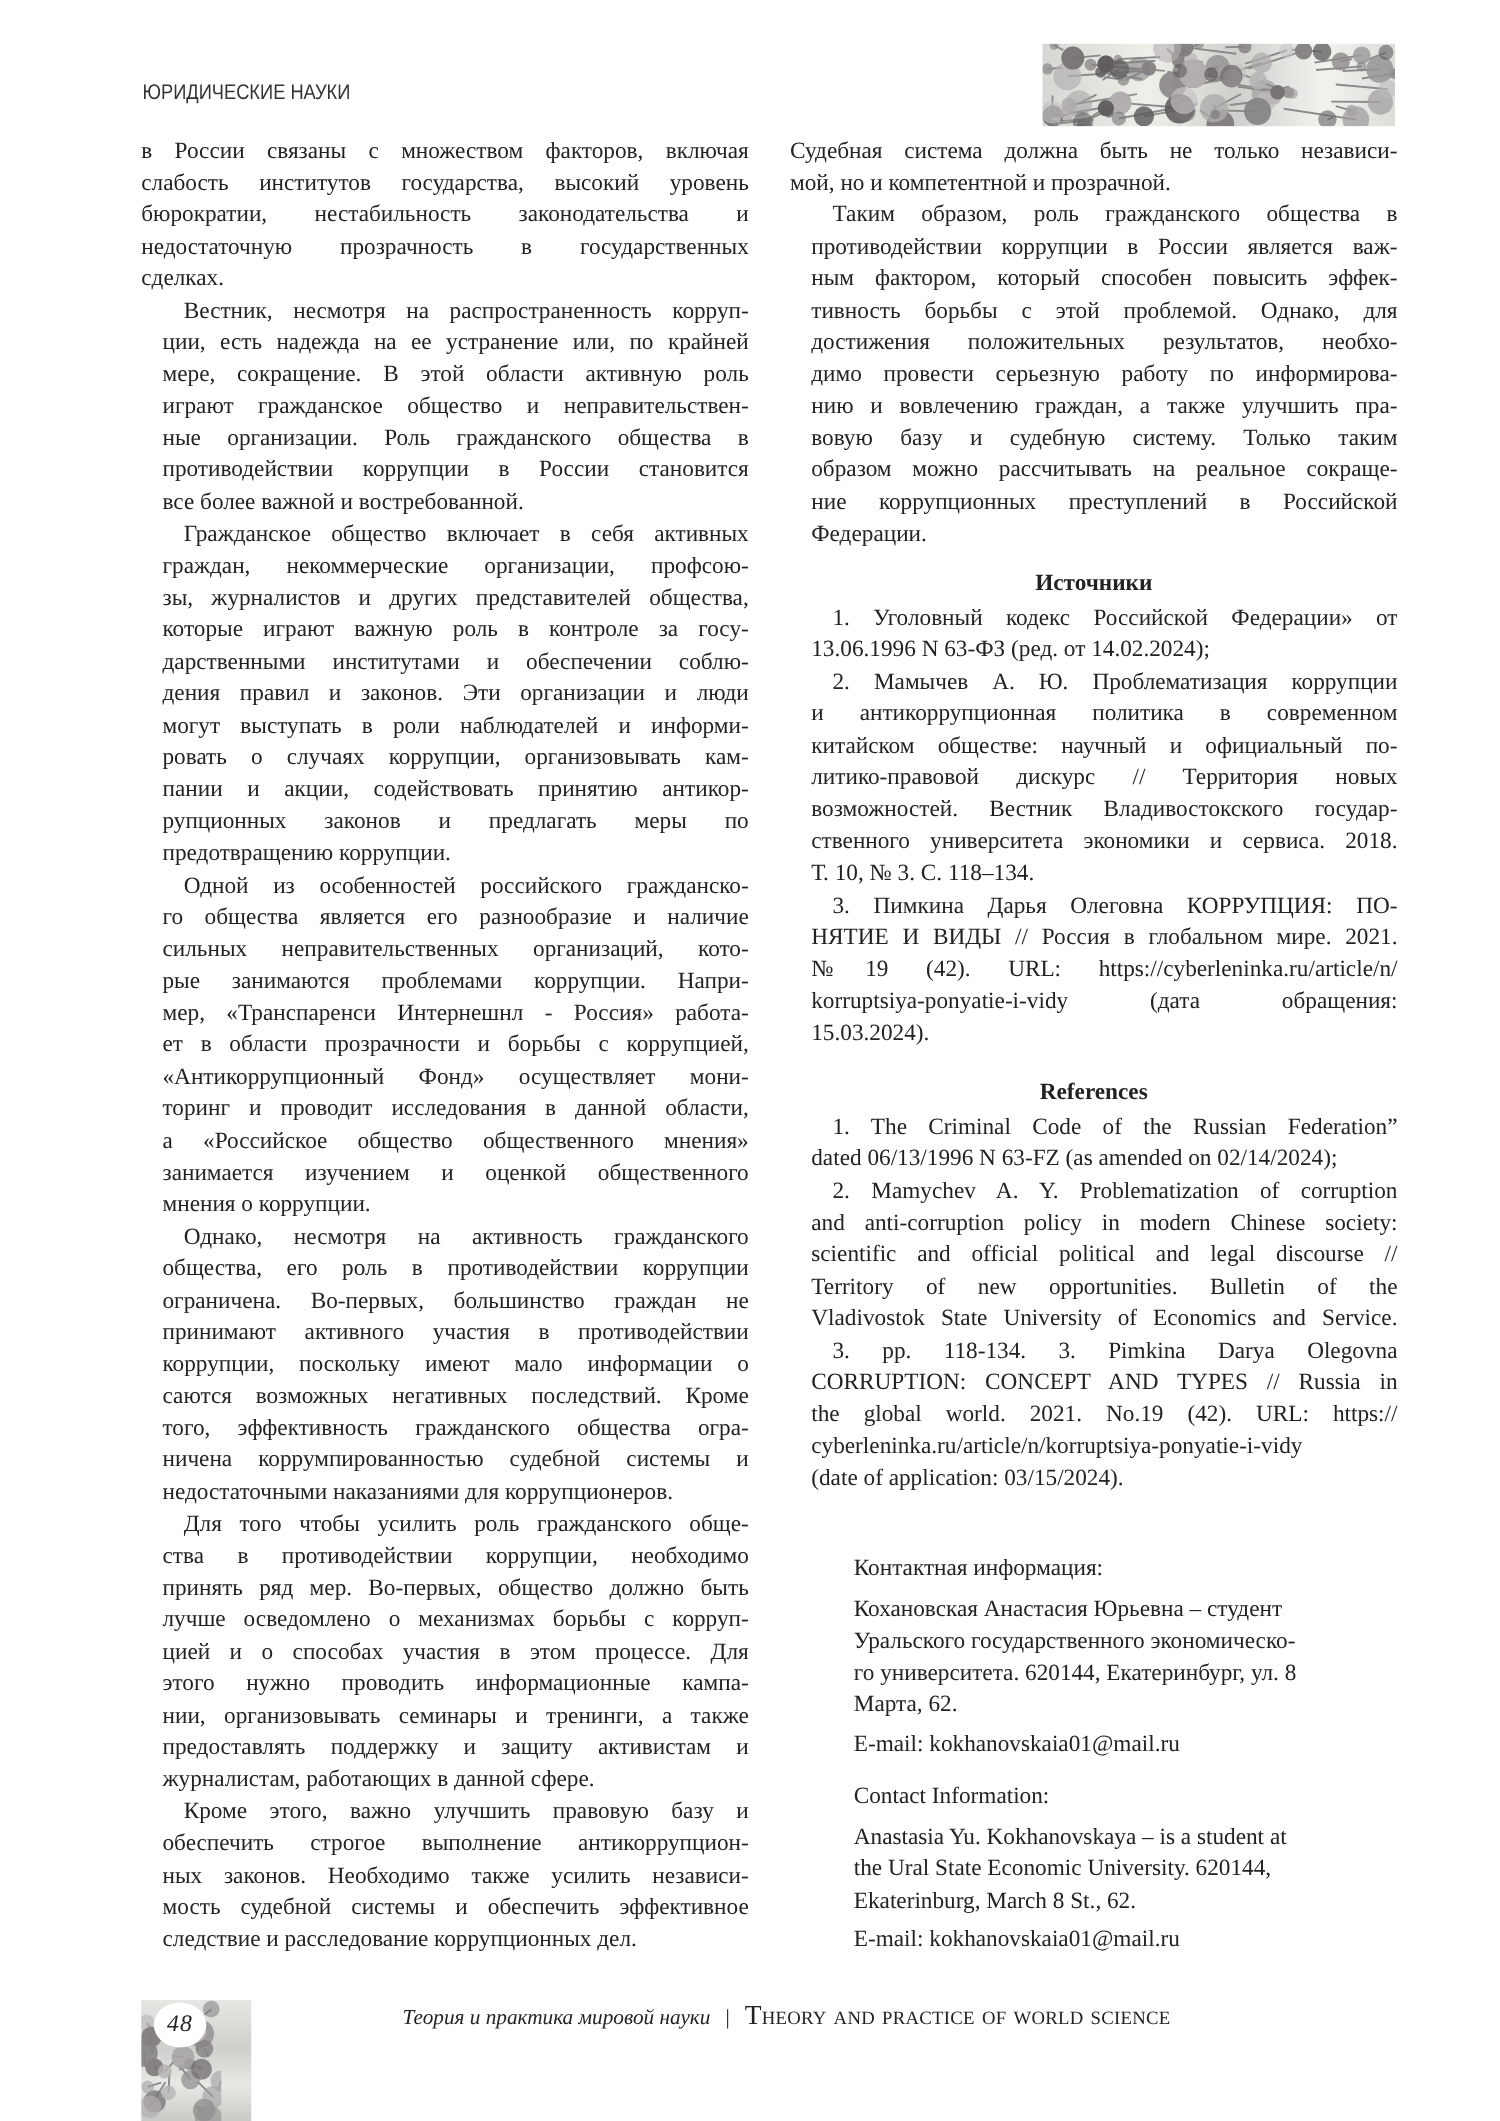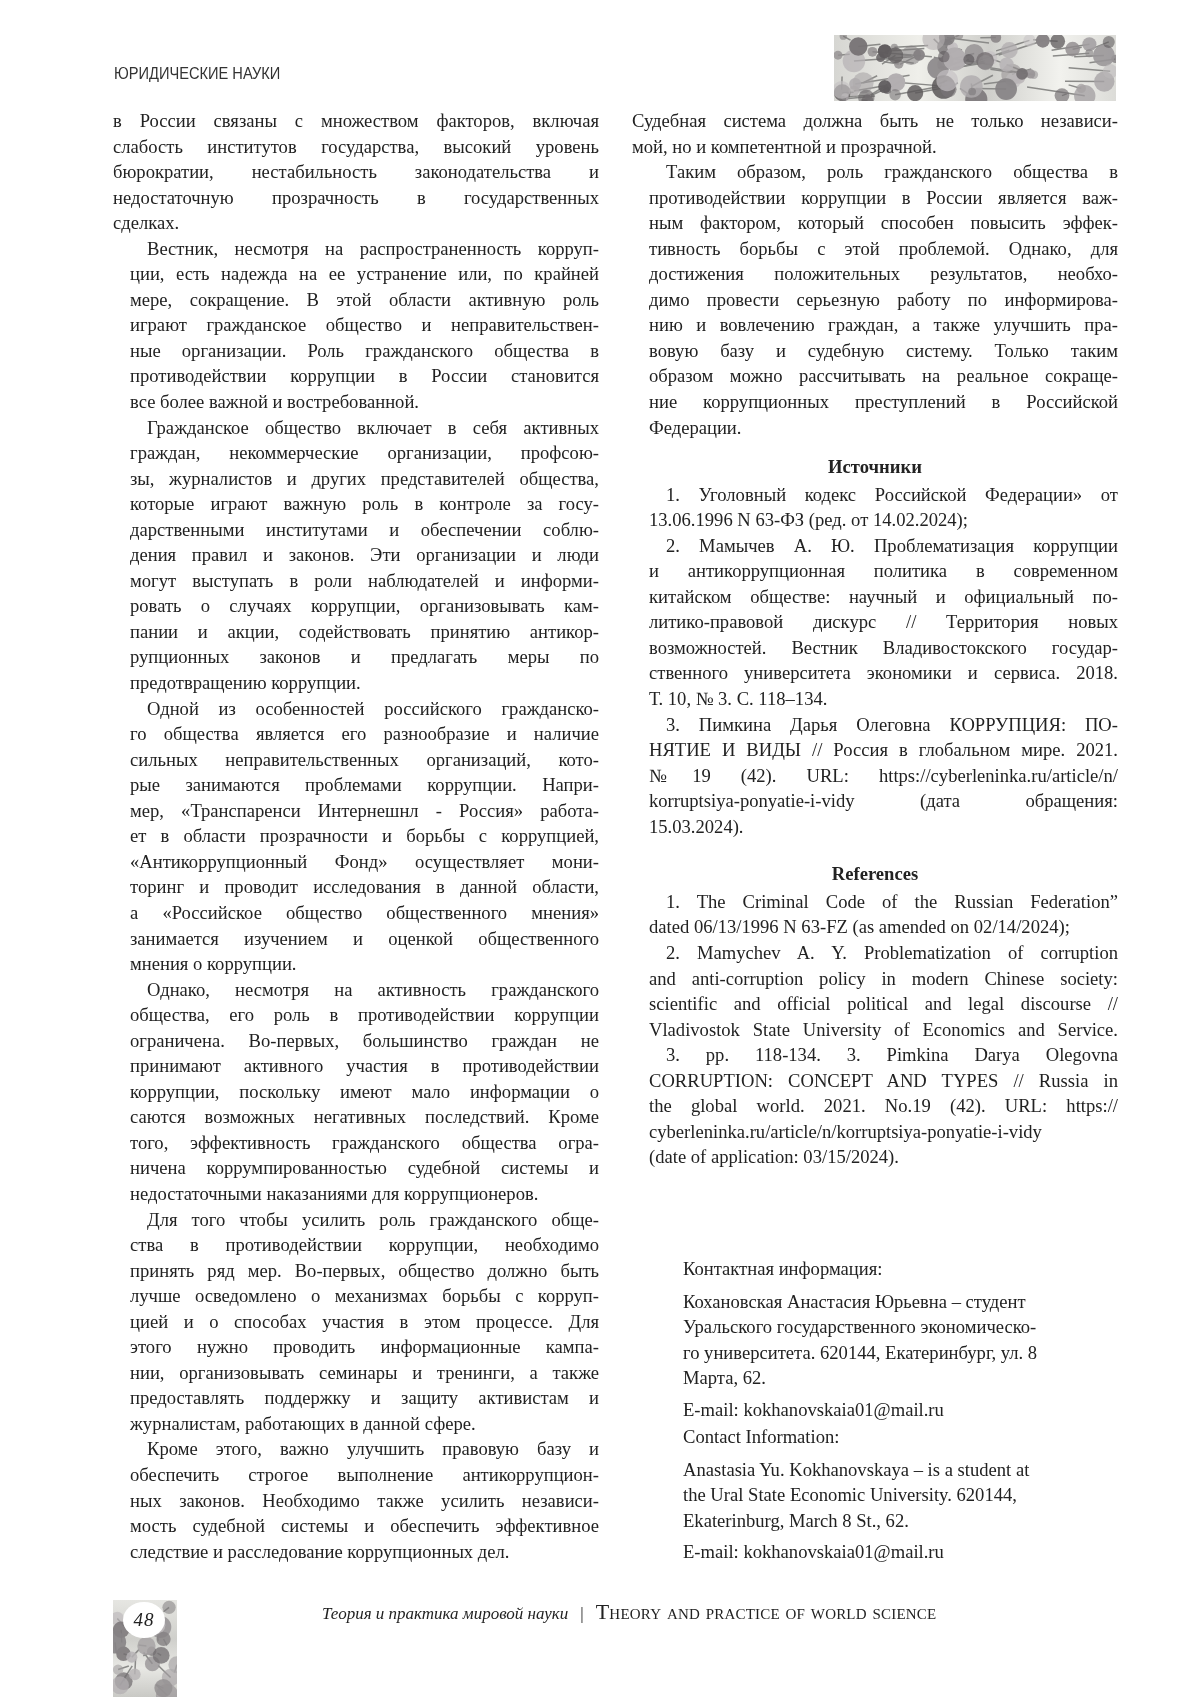--- a/index.html
+++ b/index.html
@@ -28,27 +28,27 @@
     .col.left { left: 113px; }
     .col.right { left: 632px; }
     .col p { margin: 0; text-indent: 0; }
     .col p.indent { text-indent: 17px; }
     .line { display: block; text-align: justify; text-align-last: justify; white-space: nowrap; }
     .line.last { text-align-last: left; }
     .sec-title {
       text-align: center; font-weight: bold; margin: 14px 0 2px 0; display: block;
     }
     .contact { position: absolute; left: 683px; width: 440px; font-size: 18.6px; line-height: 25.5px; }
-    .contact.ru { top: 1242px; margin-top: 14px; }
+    .contact.ru { top: 1242px; }
     .contact.en { top: 1424px; }
     .contact .c-title { display: block; margin-bottom: 7px; }
     .contact .c-line { display: block; white-space: nowrap; }
     .contact .c-email { display: block; margin-top: 6px; }
     .footer-page {
-      position: absolute; left: 113px; top: 1600px; width: 64px; height: 97px; overflow: hidden;
+      position: absolute; left: 113px; top: 1600px; width: 88px; height: 97px; overflow: hidden;
       background: linear-gradient(180deg, #e6e6e2 0%, #cfcfcb 40%, #e8e8e4 70%, #c9c9c5 100%);
     }
     .page-num-circle {
       position: absolute; left: 10px; top: 2px; width: 42px; height: 36px; border-radius: 50%;
       background: #ffffff; display: flex; align-items: center; justify-content: center;
       font-style: italic; font-size: 19px; letter-spacing: 1px; color: #222222;
     }
     .footer-title {
       position: absolute; left: 322px; top: 1599px; font-size: 17px; color: #222222;
       white-space: nowrap;
@@ -327,20 +327,21 @@
     <div style="height: 8px;"></div>
     <span class="sec-title">References</span>
     <p class="indent">
       <span class="line" style="padding-left: 17px;">1. The Criminal Code of the Russian Federation”</span>
       <span class="line last">dated 06/13/1996 N 63-FZ (as amended on 02/14/2024);</span>
     </p>
     <p class="indent">
       <span class="line" style="padding-left: 17px;">2. Mamychev A. Y. Problematization of corruption</span>
       <span class="line">and anti-corruption policy in modern Chinese society:</span>
       <span class="line">scientific and official political and legal discourse //</span>
+      <span class="line">Territory of new opportunities. Bulletin of the</span>
       <span class="line">Vladivostok State University of Economics and Service.</span>
     </p>
     <p class="indent">
       <span class="line" style="padding-left: 17px;">3. pp. 118-134. 3. Pimkina Darya Olegovna</span>
       <span class="line">CORRUPTION: CONCEPT AND TYPES // Russia in</span>
       <span class="line">the global world. 2021. No.19 (42). URL: https://</span>
       <span class="line">cyberleninka.ru/article/n/korruptsiya-ponyatie-i-vidy</span>
       <span class="line last">(date of application: 03/15/2024).</span>
     </p>
   </div>

